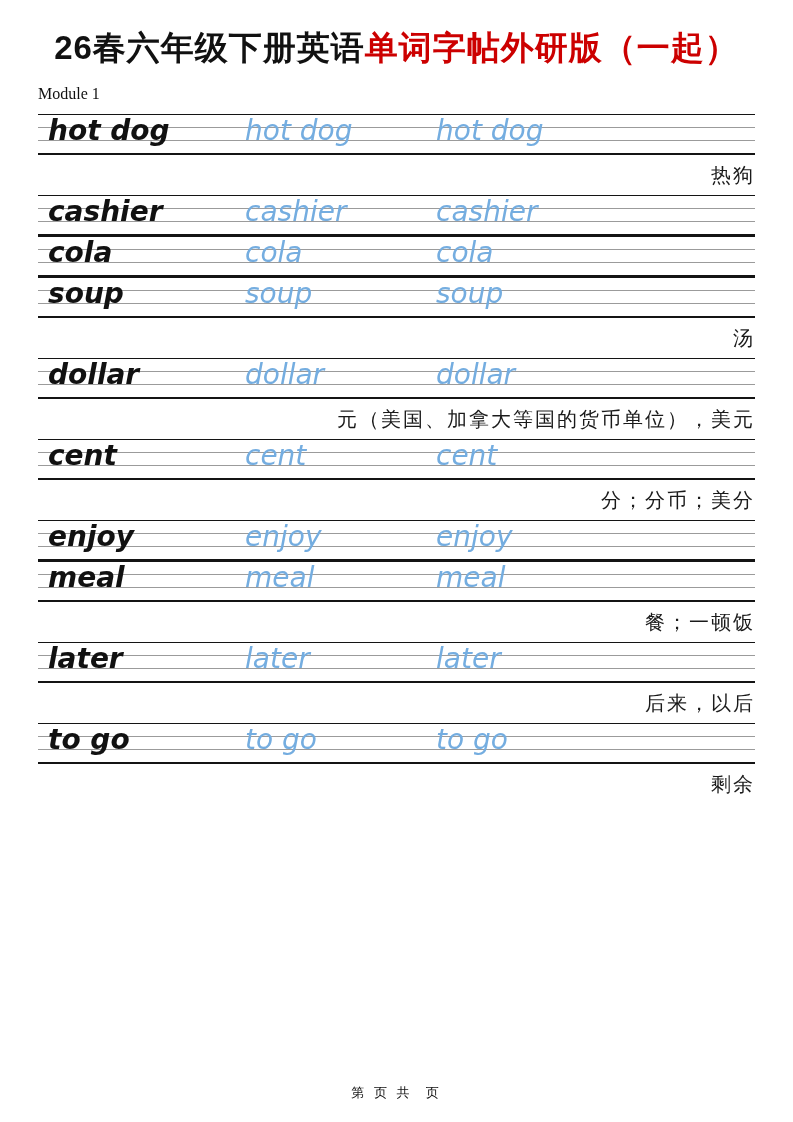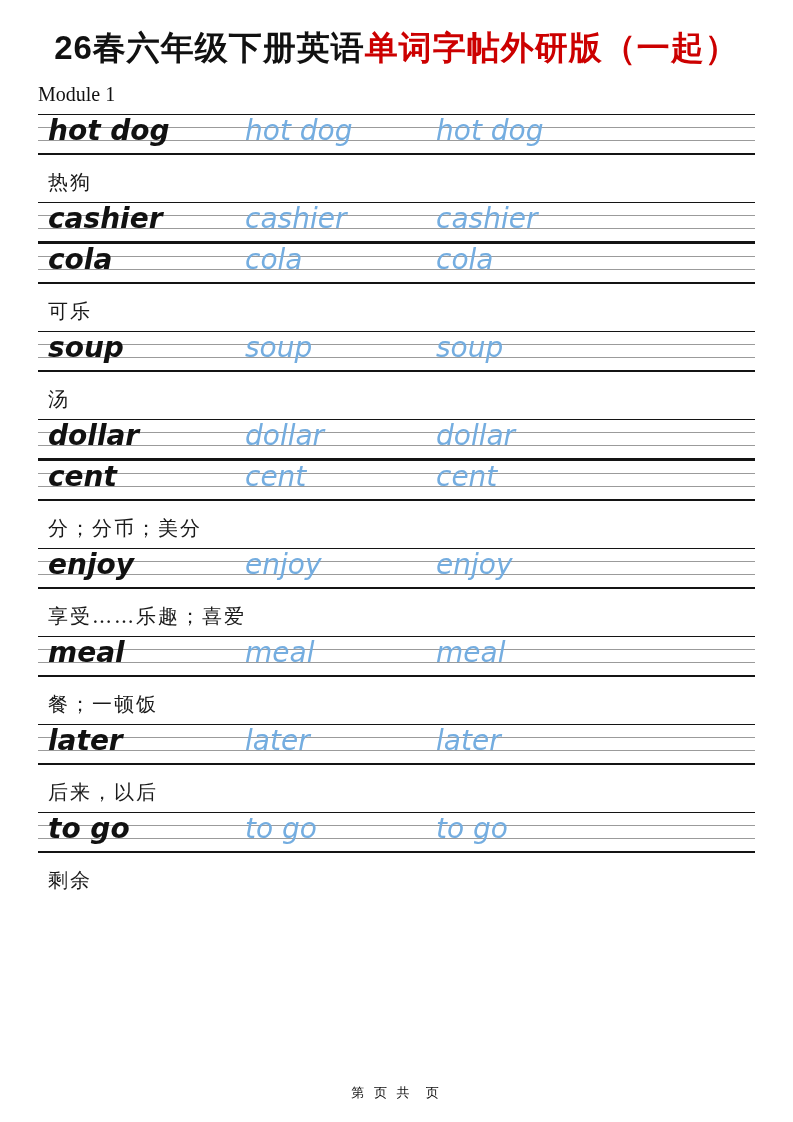--- a/index.html
+++ b/index.html
@@ -23,21 +23,21 @@
     letter-spacing: 1px;
     white-space: nowrap;
   }
   .title .red { color: var(--accent-red, #cc0000); }
   .content {
     margin: 12px 38px 0 38px;
     width: 717px;
   }
   .module-label {
     font-family: "Liberation Serif", "DejaVu Serif", serif;
-    font-size: 20px;
+    font-size: 16px;
     line-height: 24px;
     color: #111111;
     margin: 6px 0 8px 0;
   }
   .module-label.first { margin-top: 0; }
   .lines {
     position: relative;
     height: 41px;
     width: 717px;
     text-align: right;
@@ -58,27 +58,28 @@
     font-style: italic;
     font-size: 28px;
     line-height: 40px;
     white-space: nowrap;
     z-index: 2;
   }
   .word.model { left: 10px; color: #111111; font-weight: 700; }
   .word.trace1 { left: 207px; color: var(--trace-blue, #74ade0); font-weight: 400; }
   .word.trace2 { left: 398px; color: var(--trace-blue, #74ade0); font-weight: 400; }
   .translation {
-    margin: 14px 0 6px 10px;
+    margin: 7px 0 6px 10px;
     font-family: "DejaVu Serif", "Liberation Serif", serif;
     font-size: 20px;
     line-height: 27px;
     color: #1a1a1a;
     letter-spacing: 2px;
     white-space: nowrap;
+    text-align: right;
   }
   .footer {
     position: absolute;
     left: 0;
     bottom: 12px;
     width: 100%;
     text-align: center;
     font-family: "Liberation Sans", sans-serif;
     font-size: 13px;
     color: #111111;
@@ -114,60 +115,59 @@
       </div>
       <div class="lines">
         <div class="rule r1"></div>
         <div class="rule r2"></div>
         <div class="rule r3"></div>
         <div class="rule r4"></div>
         <span class="word model">cola</span>
         <span class="word trace1">cola</span>
         <span class="word trace2">cola</span>
       </div>
-      <div class="translation">可乐</div>
       <div class="lines">
         <div class="rule r1"></div>
         <div class="rule r2"></div>
         <div class="rule r3"></div>
         <div class="rule r4"></div>
         <span class="word model">soup</span>
         <span class="word trace1">soup</span>
         <span class="word trace2">soup</span>
       </div>
       <div class="translation">汤</div>
       <div class="lines">
         <div class="rule r1"></div>
         <div class="rule r2"></div>
         <div class="rule r3"></div>
         <div class="rule r4"></div>
         <span class="word model">dollar</span>
         <span class="word trace1">dollar</span>
         <span class="word trace2">dollar</span>
       </div>
+      <div class="translation">元（美国、加拿大等国的货币单位），美元</div>
       <div class="lines">
         <div class="rule r1"></div>
         <div class="rule r2"></div>
         <div class="rule r3"></div>
         <div class="rule r4"></div>
         <span class="word model">cent</span>
         <span class="word trace1">cent</span>
         <span class="word trace2">cent</span>
       </div>
       <div class="translation">分；分币；美分</div>
       <div class="lines">
         <div class="rule r1"></div>
         <div class="rule r2"></div>
         <div class="rule r3"></div>
         <div class="rule r4"></div>
         <span class="word model">enjoy</span>
         <span class="word trace1">enjoy</span>
         <span class="word trace2">enjoy</span>
       </div>
-      <div class="translation">享受……乐趣；喜爱</div>
       <div class="lines">
         <div class="rule r1"></div>
         <div class="rule r2"></div>
         <div class="rule r3"></div>
         <div class="rule r4"></div>
         <span class="word model">meal</span>
         <span class="word trace1">meal</span>
         <span class="word trace2">meal</span>
       </div>
       <div class="translation">餐；一顿饭</div>

